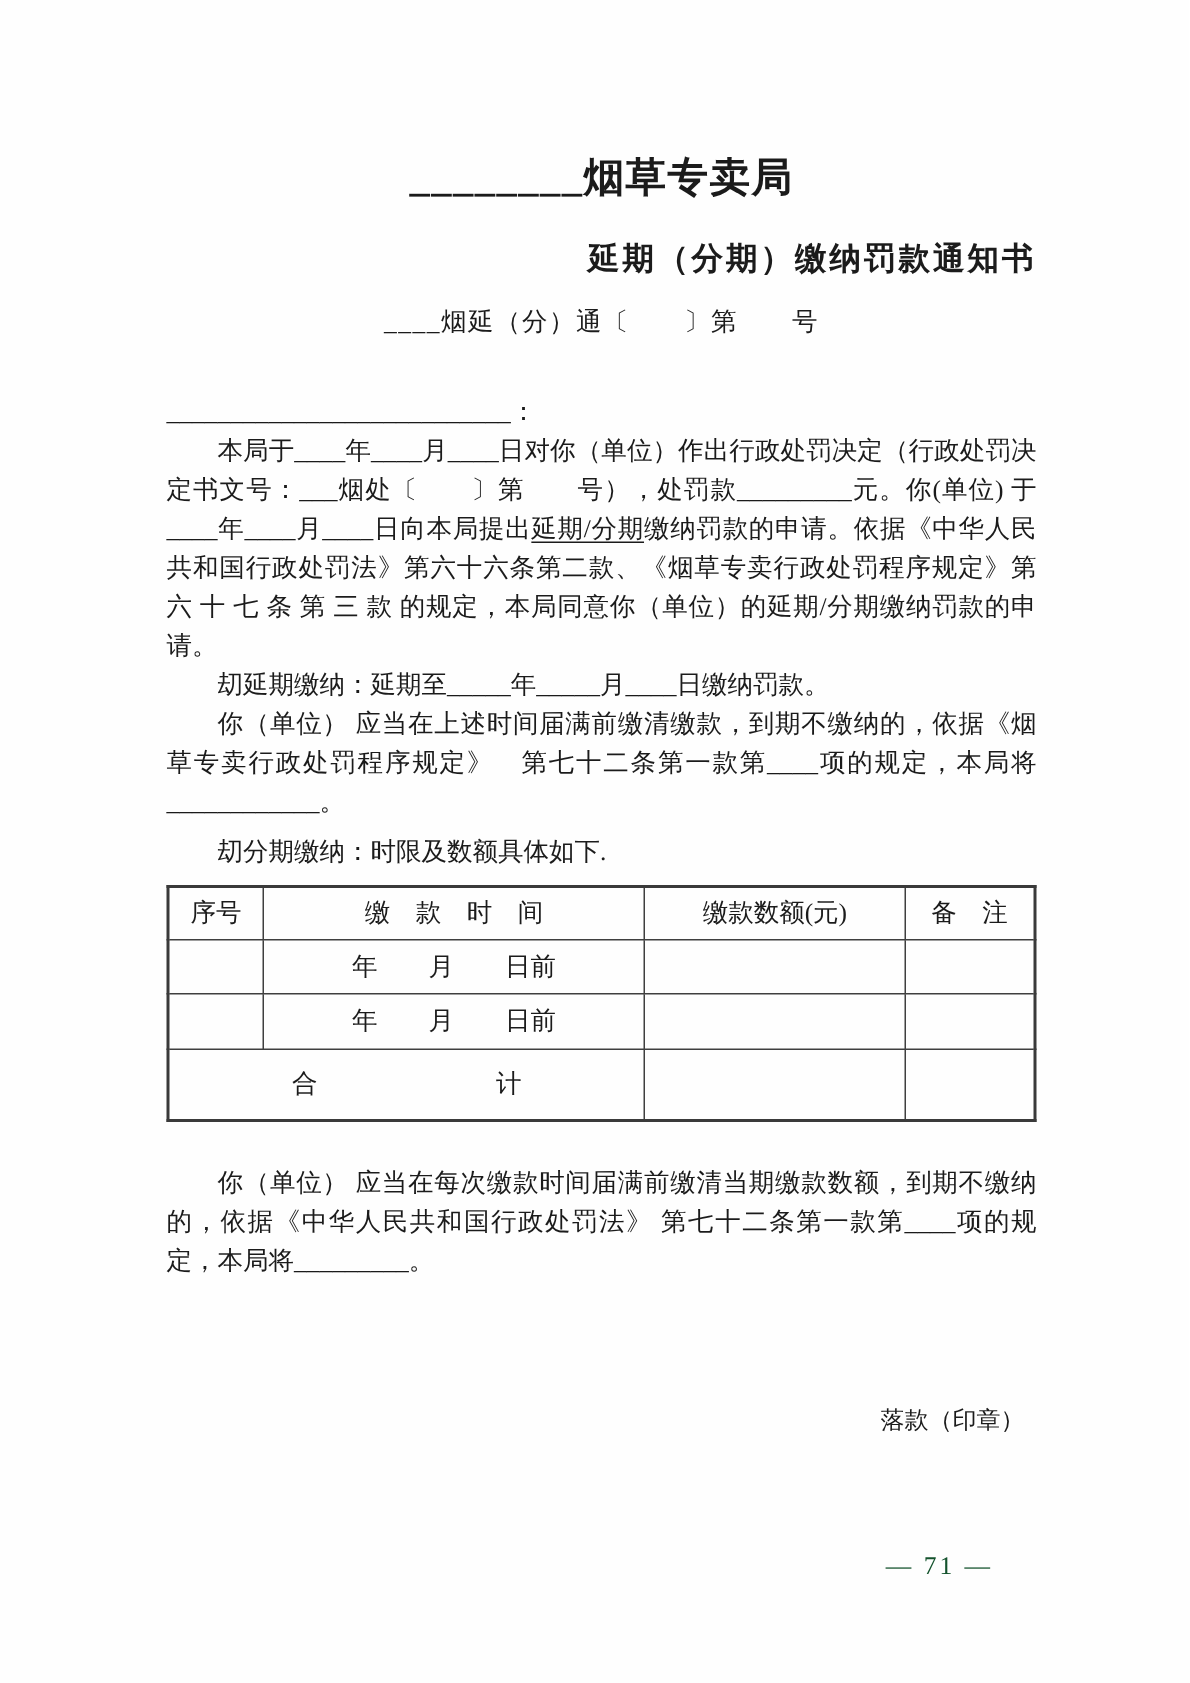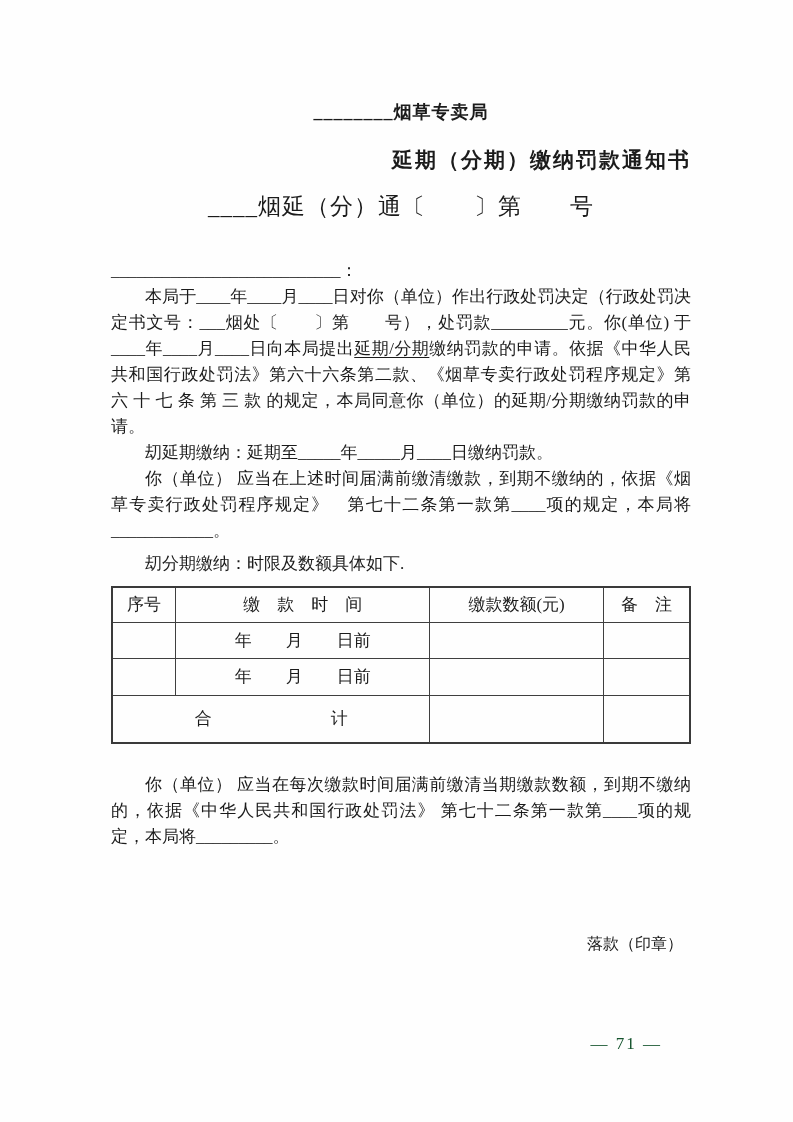--- a/index.html
+++ b/index.html
@@ -6,29 +6,29 @@
   html,body { background:#ffffff; }
   body { font-family:"Liberation Serif", serif; color:#1b1b1b; }
   .page {
     position:relative; width:793px; height:1122px;
     background:#fefefe; margin:0 auto; overflow:hidden;
   }
   .content { position:absolute; left:111px; top:0; width:580px; }
 
   .agency-title {
     margin-top:100px; text-align:center;
-    font-size:18px; font-weight:700; letter-spacing:1px;
+    font-size:27px; font-weight:700; letter-spacing:1px;
   }
   .doc-title {
     margin-top:22px; text-align:right;
     font-size:21px; font-weight:700; letter-spacing:2px;
   }
   .doc-no {
     margin-top:17px; text-align:center;
-    font-size:23px; letter-spacing:1px;
+    font-size:17px; letter-spacing:1px;
   }
 
   .body-text { margin-top:36px; font-size:17px; line-height:26px; text-align:justify; }
   .salutation { text-align:left; }
   .para { text-indent:2em; }
   .underline-phrase { text-decoration:underline; text-underline-offset:3px; }
   .install-intro { margin-top:7px; }
 
   table.pay {
     width:100%; border-collapse:collapse; table-layout:fixed;

